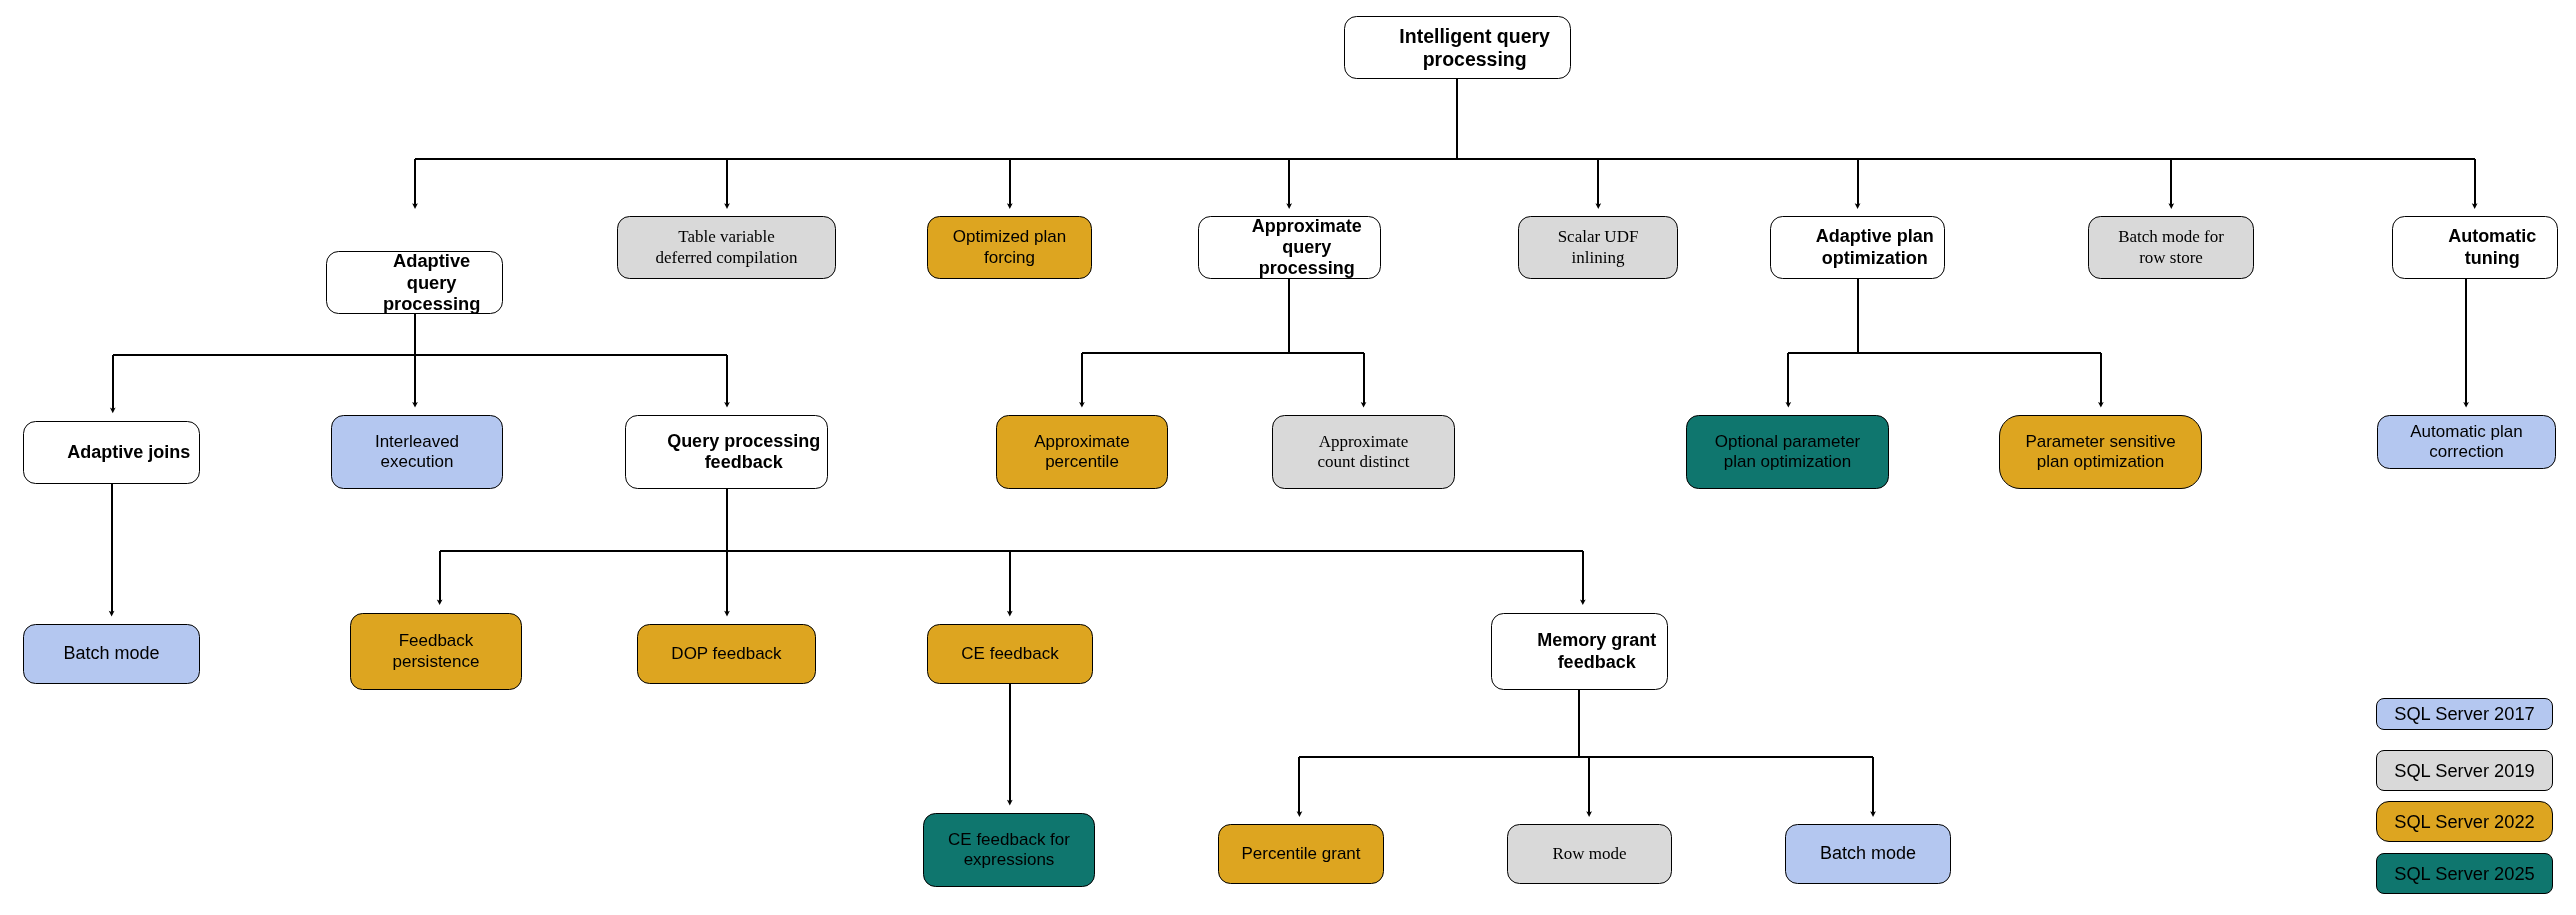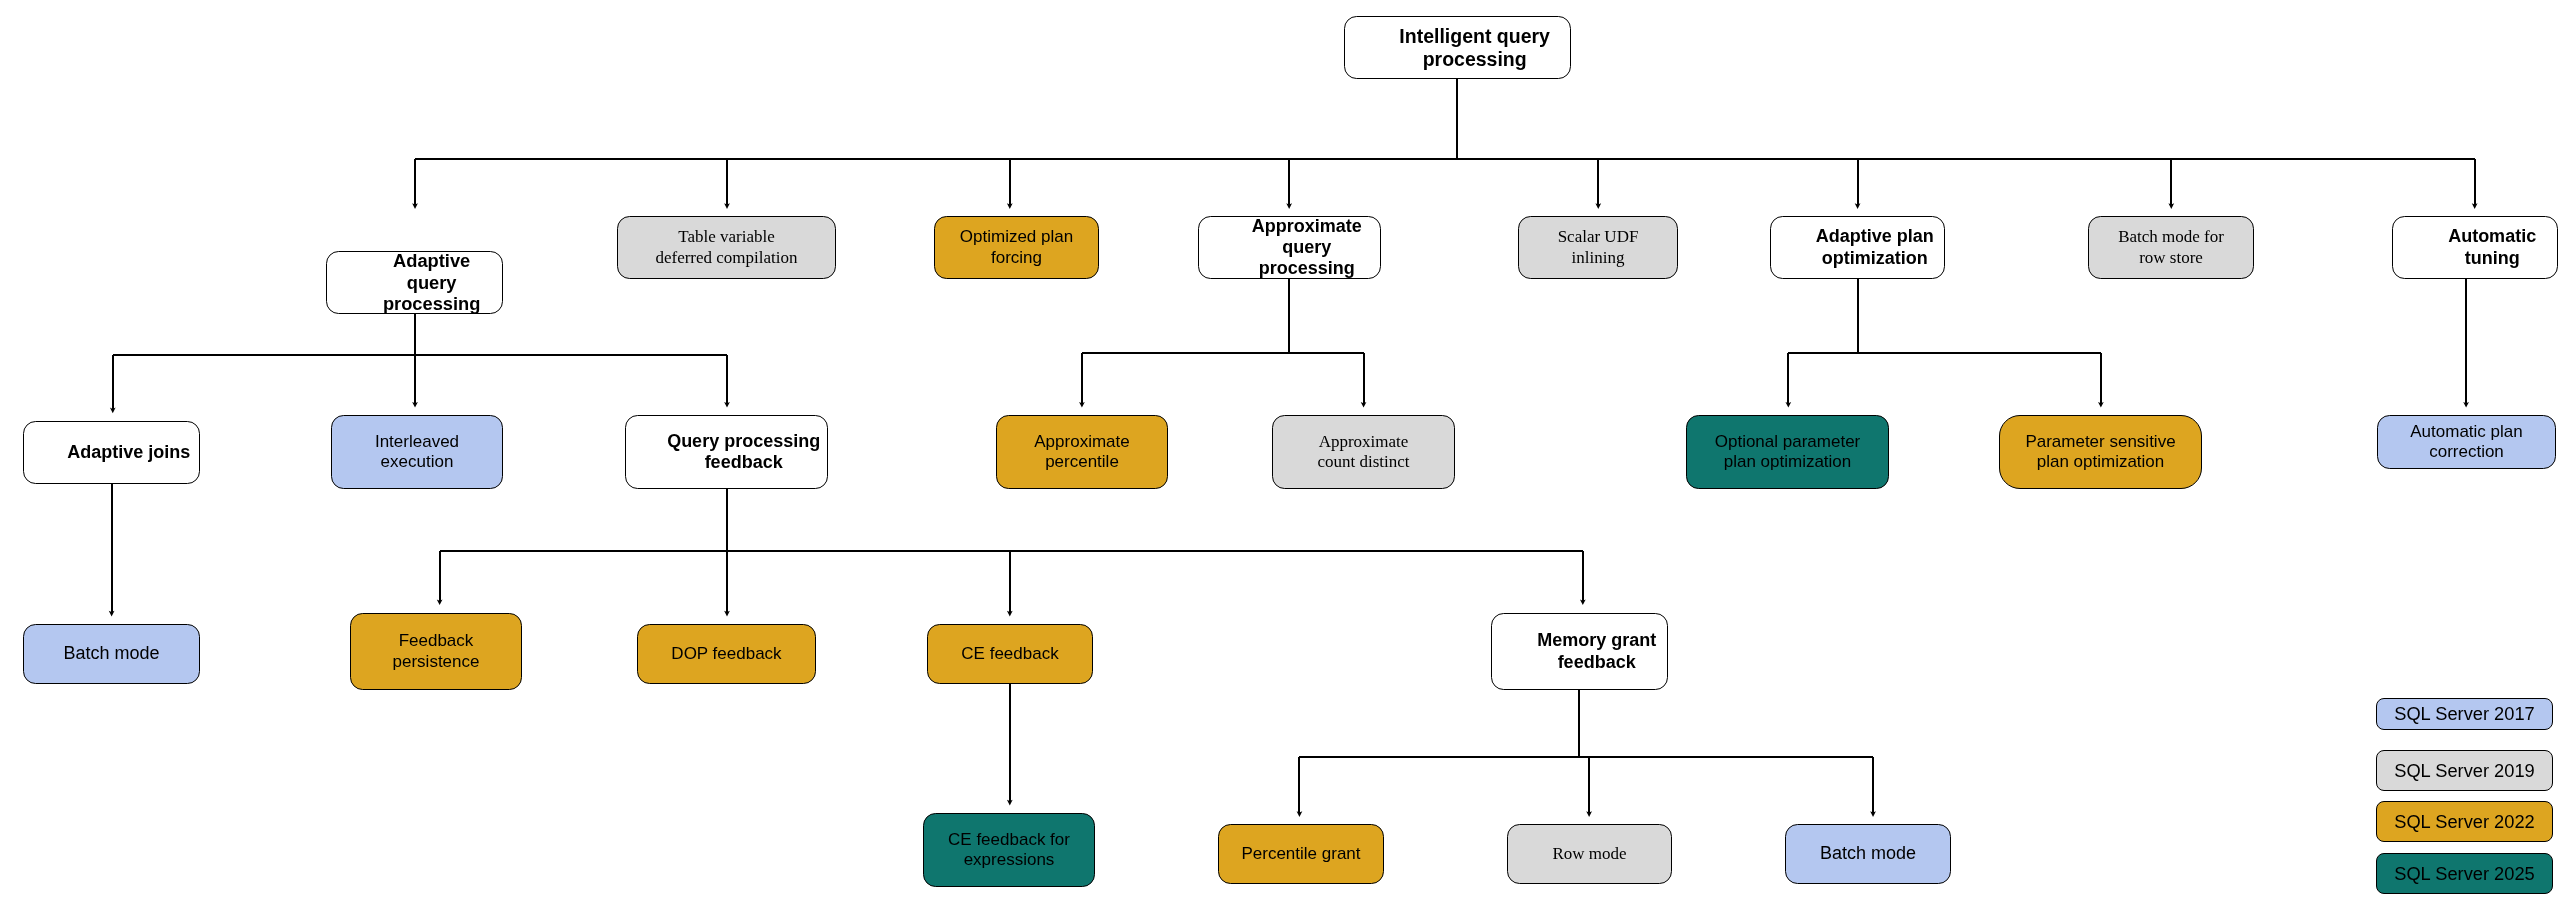--- a/index.html
+++ b/index.html
@@ -101,21 +101,21 @@
   <div id="nodes-layer">
       <div class="node fill-white bold" style="left: 1344px; top: 16px; width: 227px; height: 63px; font-size: 19.5px;">
         <span class="lbl">Intelligent query<br>processing</span>
       </div>
       <div class="node fill-white bold" style="left: 326px; top: 216px; width: 177px; height: 63px; font-size: 18.3px; margin-top: 35px;">
         <span class="lbl">Adaptive query<br>processing</span>
       </div>
       <div class="node fill-gray" style="left: 617px; top: 216px; width: 219px; height: 63px; font-size: 17px;">
         <span class="lbl">Table variable<br>deferred compilation</span>
       </div>
-      <div class="node fill-gold" style="left: 927px; top: 216px; width: 165px; height: 63px; font-size: 17px; margin-left: 7px;">
+      <div class="node fill-gold" style="left: 927px; top: 216px; width: 165px; height: 63px; font-size: 17px;">
         <span class="lbl">Optimized plan<br>forcing</span>
       </div>
       <div class="node fill-white bold" style="left: 1198px; top: 216px; width: 183px; height: 63px; font-size: 18px;">
         <span class="lbl">Approximate<br>query processing</span>
       </div>
       <div class="node fill-gray" style="left: 1518px; top: 216px; width: 160px; height: 63px; font-size: 17px;">
         <span class="lbl">Scalar UDF<br>inlining</span>
       </div>
       <div class="node fill-white bold" style="left: 1770px; top: 216px; width: 175px; height: 63px; font-size: 18px; align-items: center;">
         <span class="lbl">Adaptive plan<br>optimization</span>
@@ -179,21 +179,21 @@
       </div>
     </div>
 
   <div id="legend-layer">
       <div class="legend-box fill-blue" style="left: 2376px; top: 698px; width: 177px; height: 32px;">
         <span>SQL Server 2017</span>
       </div>
       <div class="legend-box fill-gray" style="left: 2376px; top: 750px; width: 177px; height: 41px;">
         <span>SQL Server 2019</span>
       </div>
-      <div class="legend-box fill-gold" style="left: 2376px; top: 801px; width: 177px; height: 41px;">
+      <div class="legend-box fill-gold" style="left: 2376px; top: 801px; width: 177px; height: 41px; border-radius: 13px;">
         <span>SQL Server 2022</span>
       </div>
       <div class="legend-box fill-green" style="left: 2376px; top: 853px; width: 177px; height: 41px;">
         <span>SQL Server 2025</span>
       </div>
     </div>
 </div>
 
 
 </body></html>

